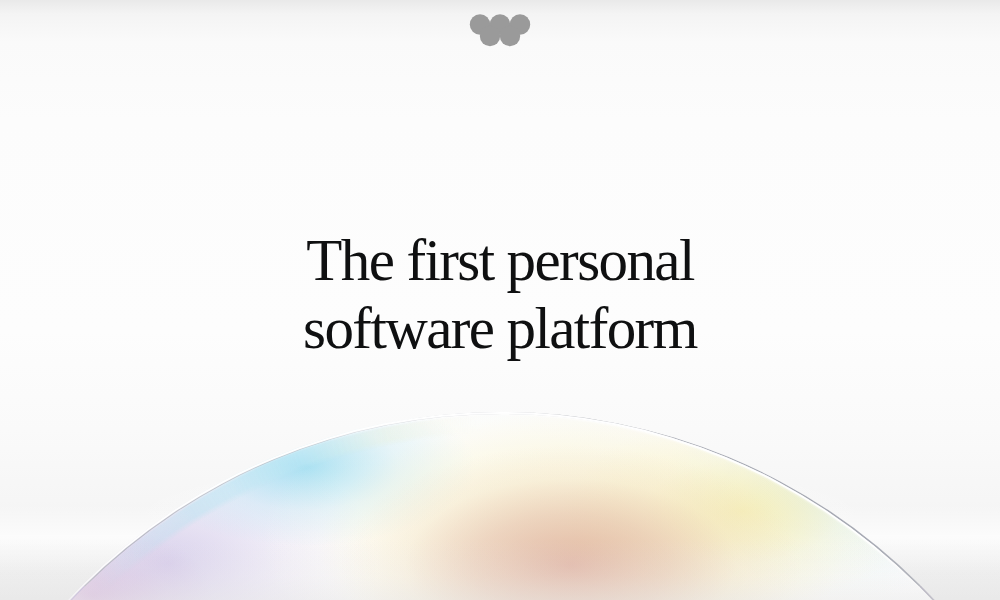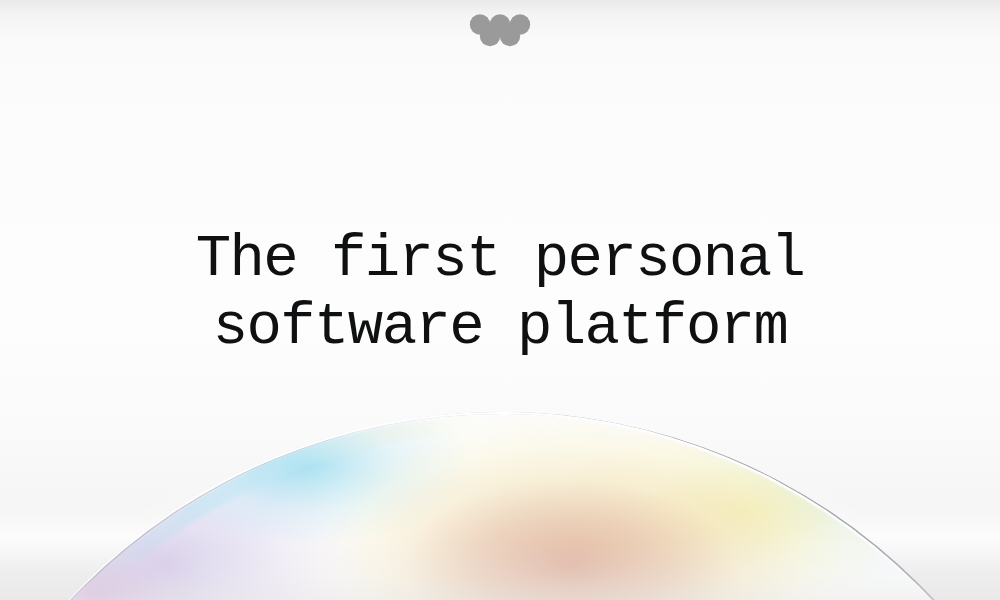--- a/index.html
+++ b/index.html
@@ -8,21 +8,21 @@
     padding: 0;
     background: #ffffff;
   }
 
   .screen {
     position: relative;
     width: 1000px;
     height: 600px;
     overflow: hidden;
     background: #eab308;
-    font-family: Liberation Mono, monospace;
+    font-family: Liberation Serif, serif;
     -webkit-font-smoothing: antialiased;
   }
 
   
   .bg-base {
     position: absolute;
     inset: 0;
     background:
       linear-gradient(to bottom,
         #e9e9e9 0px,

